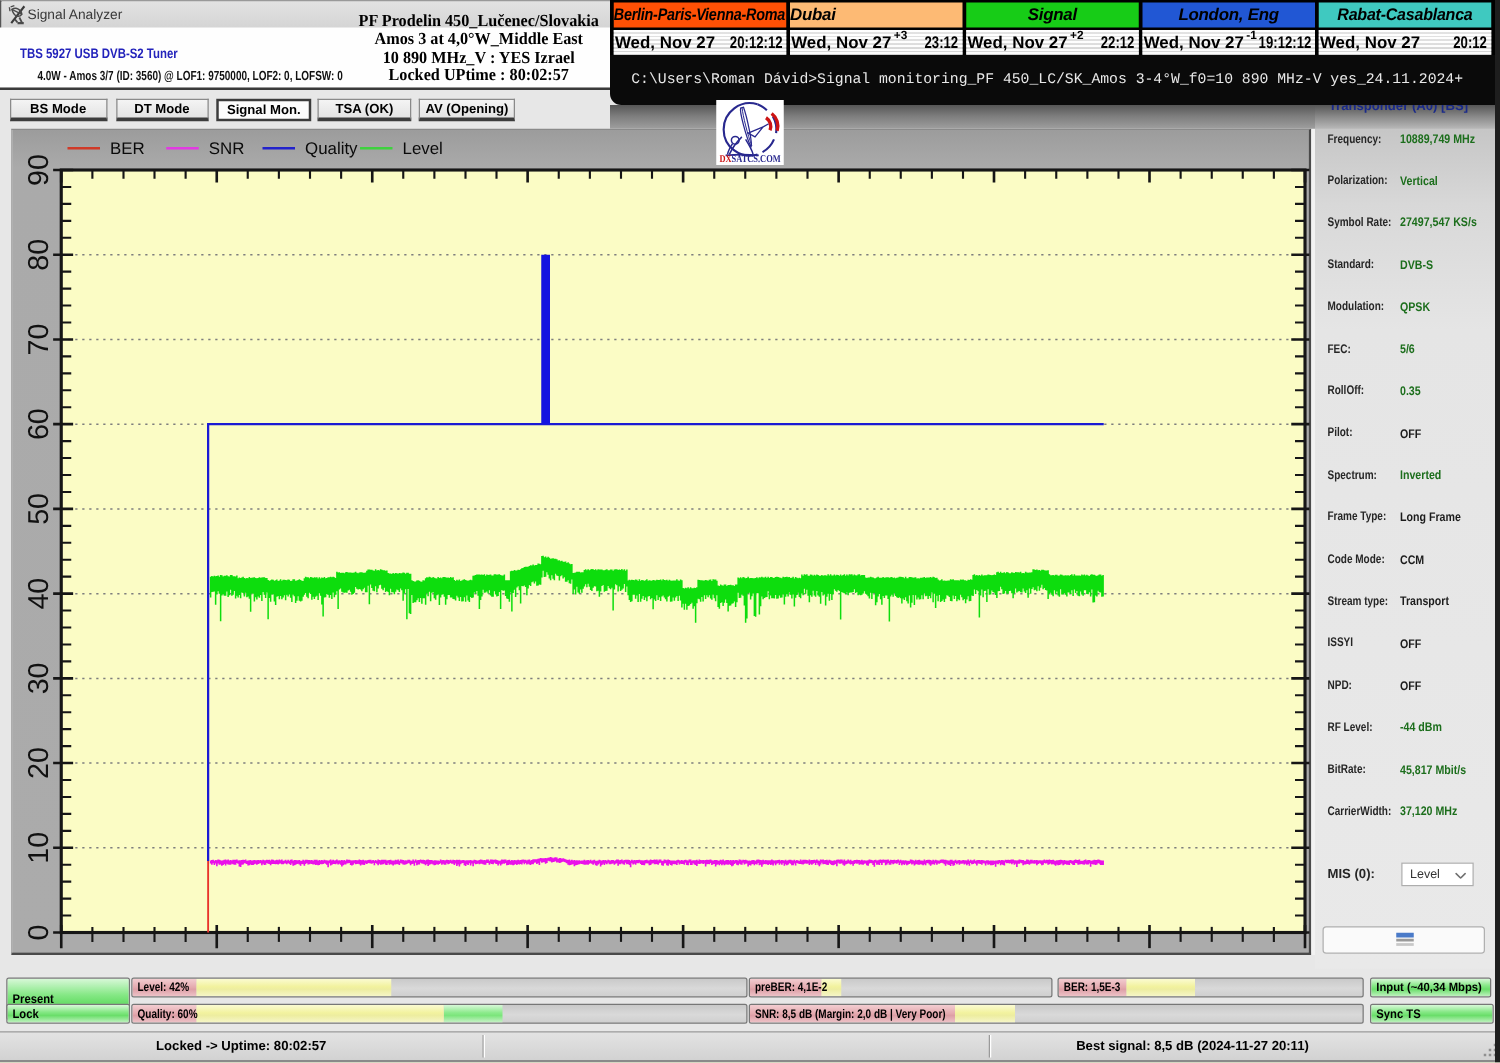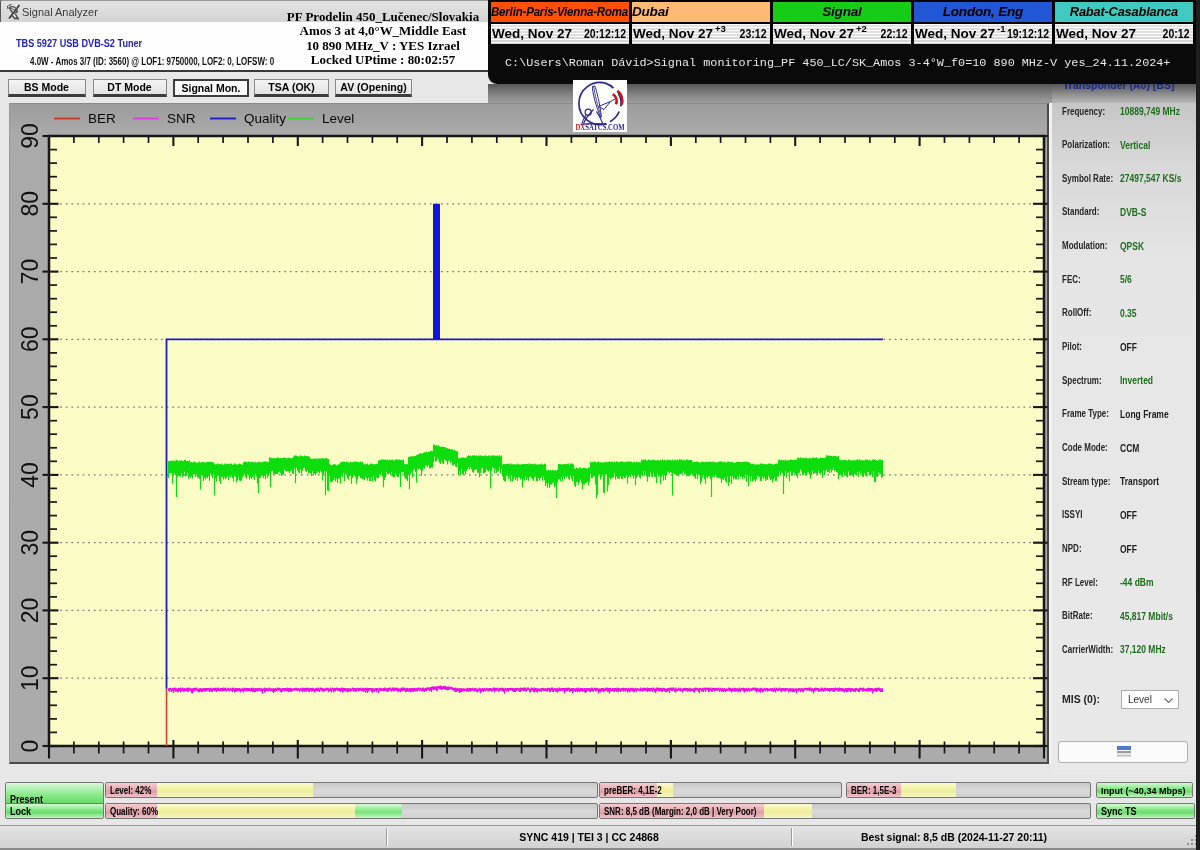--- a/index.html
+++ b/index.html
@@ -413,21 +413,21 @@
 <div style="position:absolute;left:1096px;top:803px;width:99px;height:16px;border:1px solid #777;border-radius:2px;background:linear-gradient(180deg,#c9c9c9,#d9d9d9 55%,#cfcfcf);box-sizing:border-box;overflow:hidden">
     <div style="position:absolute;inset:0;background:linear-gradient(180deg,#d8f8d8 0%,#86e886 40%,#6ade6a 60%,#c0f2c0 100%)"></div>
     <div style="position:absolute;left:4px;top:0;bottom:0;display:flex;align-items:center;font-size:10px;font-weight:bold;color:#000;white-space:nowrap;transform:scaleX(0.9);transform-origin:0 50%">Sync TS</div>
   </div>
 
 <div class="abs" style="left:0;top:825px;width:1200px;height:25px;background:linear-gradient(180deg,#e3e3e3,#d2d2d2);border-top:1px solid #9a9a9a;border-bottom:2px solid #8a8a8a;box-sizing:border-box">
 <div style="position:absolute;left:386px;top:2px;bottom:2px;width:1px;background:#9a9a9a"></div>
 <div style="position:absolute;left:387px;top:2px;bottom:2px;width:1px;background:#fff"></div>
 <div style="position:absolute;left:791px;top:2px;bottom:2px;width:1px;background:#9a9a9a"></div>
 <div style="position:absolute;left:792px;top:2px;bottom:2px;width:1px;background:#fff"></div>
-<div style="position:absolute;left:387px;top:0;width:404px;height:100%;display:flex;align-items:center;justify-content:center;font-size:10.5px;font-weight:bold;color:#000">SYNC 419 | TEI 3 | CC 24868</div>
+<div style="position:absolute;left:0;top:0;width:386px;height:100%;display:flex;align-items:center;justify-content:center;font-size:10.5px;font-weight:bold;color:#000">Locked -&gt; Uptime: 80:02:57</div>
 <div style="position:absolute;left:792px;top:0;width:324px;height:100%;display:flex;align-items:center;justify-content:center;font-size:10.5px;font-weight:bold;color:#000">Best signal: 8,5 dB (2024-11-27 20:11)</div>
 <svg width="12" height="12" viewBox="0 0 12 12" style="position:absolute;right:2px;bottom:2px">
 <g fill="#909090">
         <rect x="9" y="9" width="2" height="2"></rect>
         <rect x="9" y="5" width="2" height="2"></rect>
         <rect x="5" y="9" width="2" height="2"></rect>
         <rect x="9" y="1" width="2" height="2"></rect>
         <rect x="5" y="5" width="2" height="2"></rect>
         <rect x="1" y="9" width="2" height="2"></rect>
       </g>

